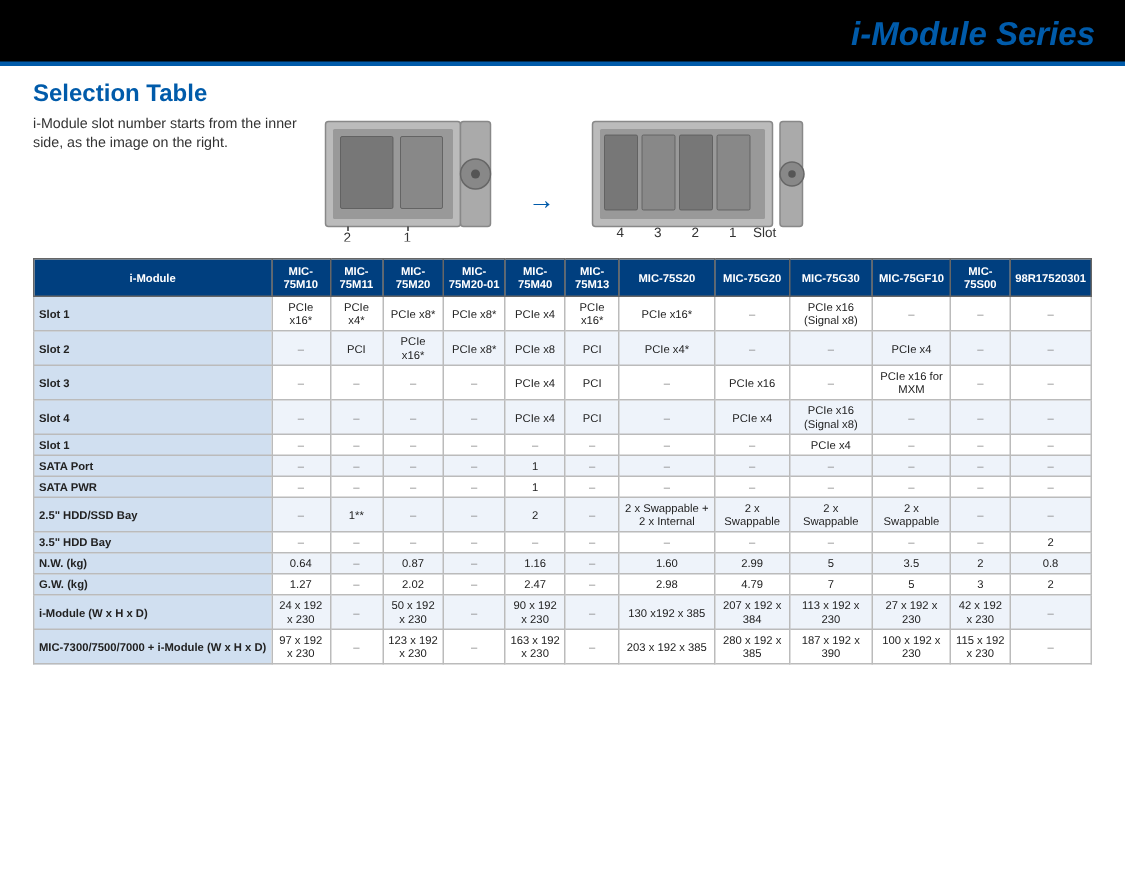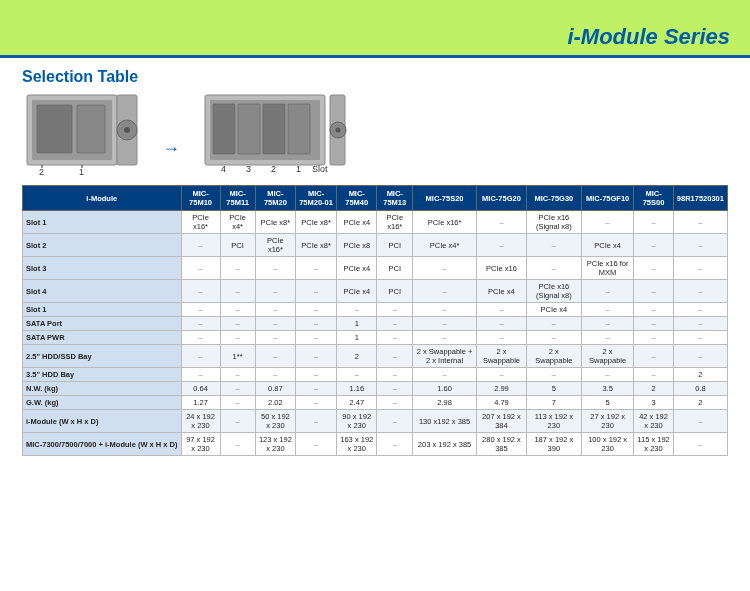--- a/index.html
+++ b/index.html
@@ -6,22 +6,22 @@
     body {
       font-family: Arial, sans-serif;
       font-size: 10px;
       background: #fff;
       width: 750px;
       min-height: 591px;
       overflow: hidden;
     }
 
     .header {
-      background: #bef264;
-      padding: 24px 20px 5px;
+      background: #000000;
+      padding: 10px 20px 5px;
       display: flex;
       justify-content: flex-end;
       align-items: center;
       border-bottom: 3px solid #005baa;
     }
 
     .header-title {
       font-size: 22px;
       font-weight: bold;
       color: #005baa;
@@ -116,20 +116,21 @@
 
 <div class="header">
   <div class="header-title">i-Module Series</div>
 </div>
 
 <div class="content">
 
   <div class="section-title">Selection Table</div>
 
   <div class="selection-area">
+    <div class="selection-desc">i-Module slot number starts from the inner side, as the image on the right.</div>
 
     <div class="diagrams-wrapper">
 
       <div class="diagram-box">
         <div style="position:relative; display:inline-block;">
           <svg width="120" height="85">
 
             <rect x="5" y="5" width="90" height="70" rx="2" fill="#bbb" stroke="#888" stroke-width="1"></rect>
             <rect x="10" y="10" width="80" height="60" rx="1" fill="#999"></rect>
 

